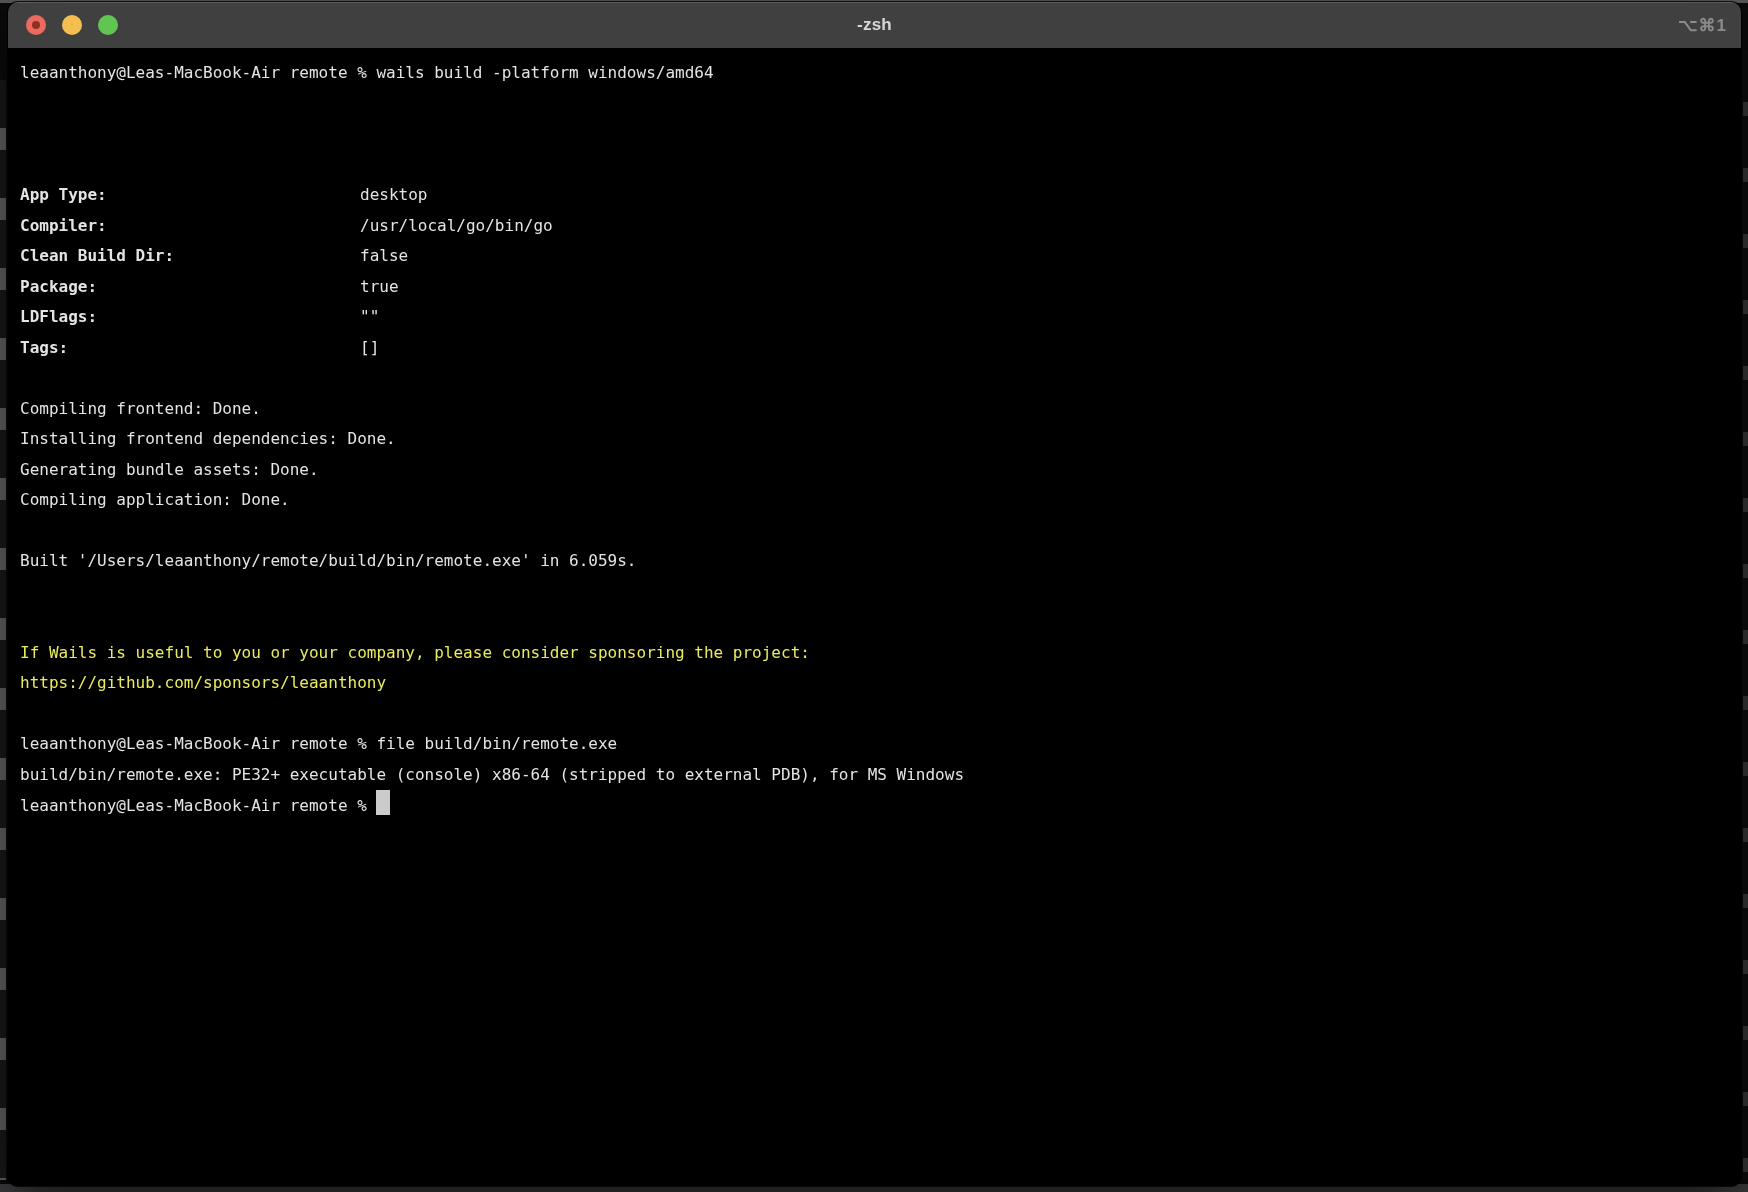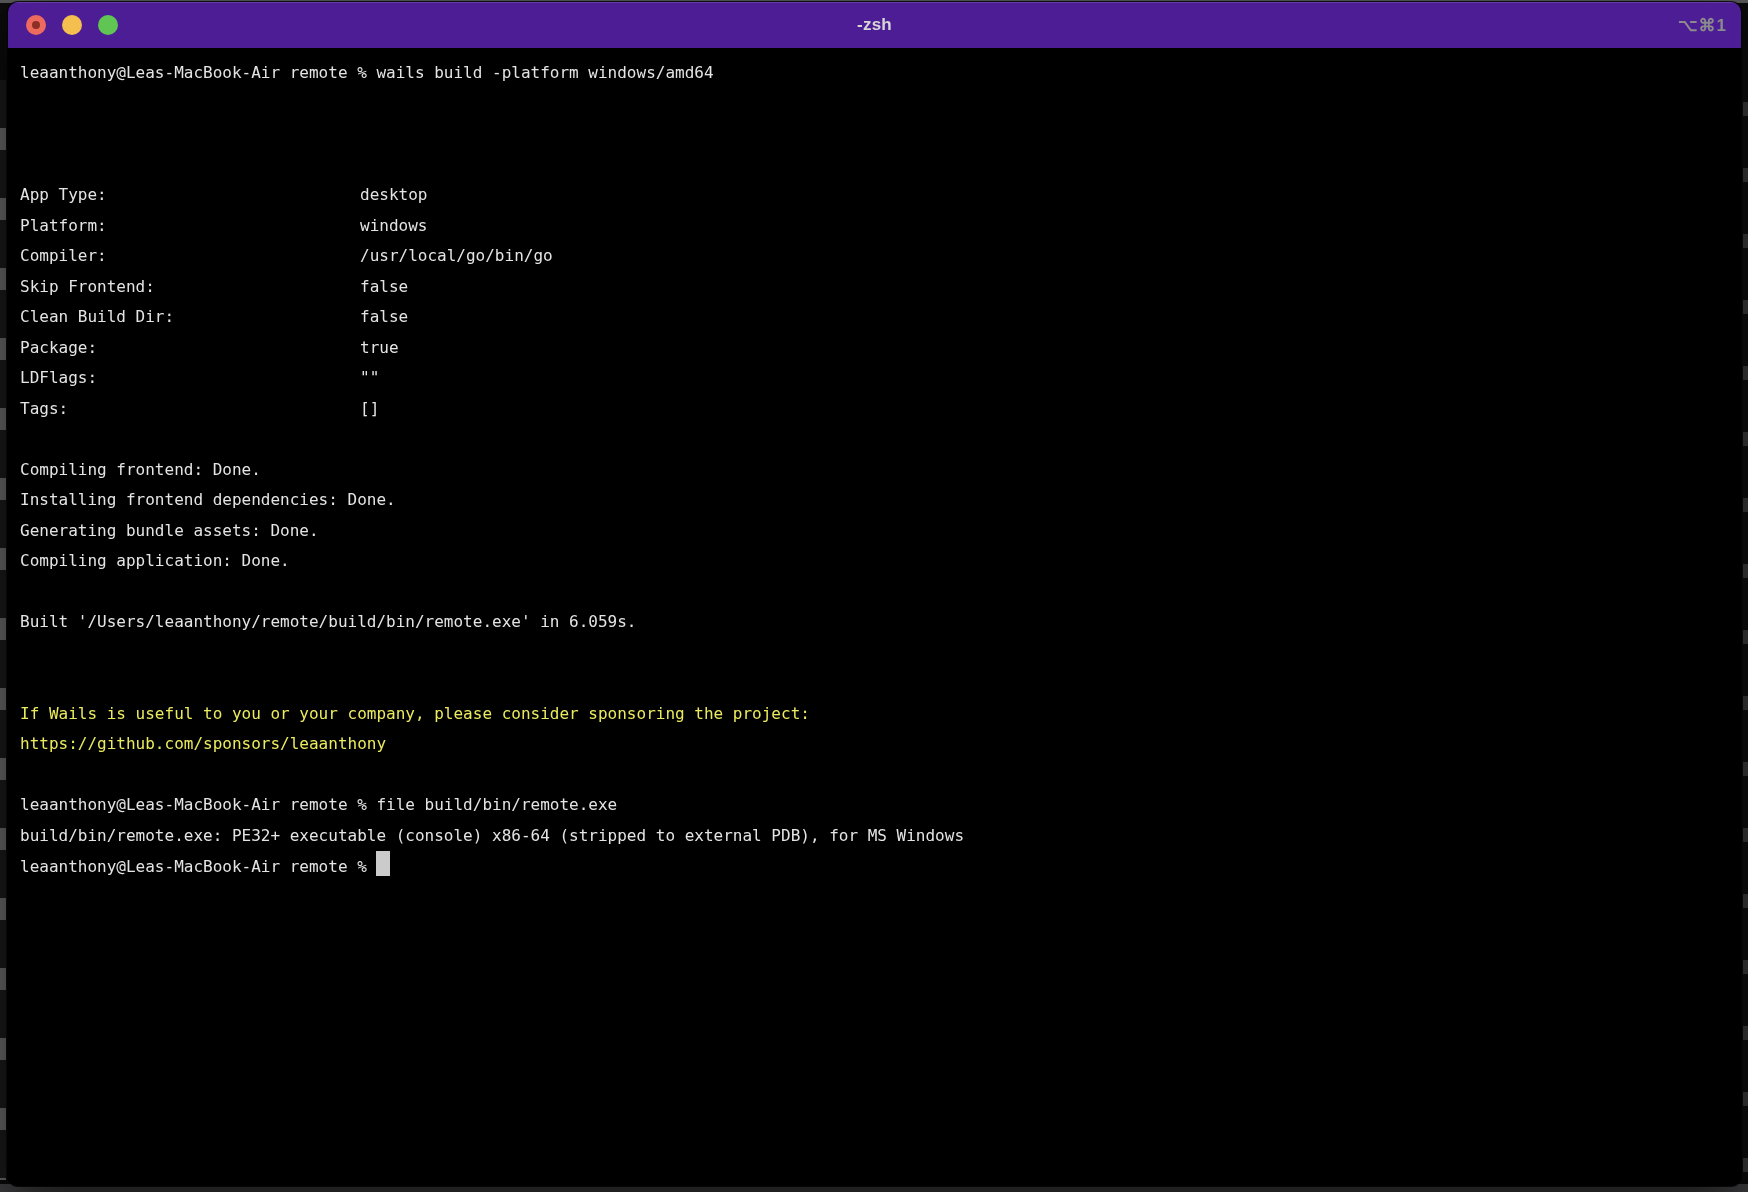--- a/index.html
+++ b/index.html
@@ -52,21 +52,21 @@
     left: 8px; top: 2px;
     width: 1733px; height: 1184px;
     border-radius: 10px;
     overflow: hidden;
     background: #000000;
     box-shadow: 0 22px 60px rgba(0,0,0,0.65), 0 0 0 1px rgba(0,0,0,0.8);
   }
 
   .titlebar {
     height: 46px;
-    background: #4c1d95;
+    background: #404040;
     border-bottom: 1px solid #000;
     box-shadow: inset 0 1px 0 rgba(255,255,255,0.14);
     position: relative;
     display: flex;
     align-items: center;
   }
   .traffic-lights {
     position: absolute;
     left: 18px; top: 0;
     height: 100%;
@@ -122,20 +122,21 @@
   }
   .line {
     height: 30.5px;
     white-space: pre;
   }
   .yellow { color: var(--yellow, #ebeb5f); }
   .red    { color: var(--red, #c74a38); }
   .cfg-label {
     display: inline-block;
     width: 340px;
+    font-weight: bold;
   }
   .cursor {
     display: inline-block;
     width: 14px;
     height: 25px;
     background: var(--cursor, #cbcbcb);
     vertical-align: -4px;
   }
 </style>
 </head>
@@ -158,23 +159,21 @@
     <div class="shortcut">⌥⌘1</div>
   </div>
 
   <div class="term">
     <div class="line">leaanthony@Leas-MacBook-Air remote % wails build -platform windows/amd64</div>
     <div class="line"></div>
     <div class="line"></div>
     <div class="line"></div>
 
     <div class="line"><span class="cfg-label">App Type:</span><span>desktop</span></div>
-    <div class="line"><span class="cfg-label">Platform:</span><span>windows</span></div>
     <div class="line"><span class="cfg-label">Compiler:</span><span>/usr/local/go/bin/go</span></div>
-    <div class="line"><span class="cfg-label">Skip Frontend:</span><span>false</span></div>
     <div class="line"><span class="cfg-label">Clean Build Dir:</span><span>false</span></div>
     <div class="line"><span class="cfg-label">Package:</span><span>true</span></div>
     <div class="line"><span class="cfg-label">LDFlags:</span><span>""</span></div>
     <div class="line"><span class="cfg-label">Tags:</span><span>[]</span></div>
 
     <div class="line"></div>
     <div class="line">Compiling frontend: Done.</div>
     <div class="line">Installing frontend dependencies: Done.</div>
     <div class="line">Generating bundle assets: Done.</div>
     <div class="line">Compiling application: Done.</div>

